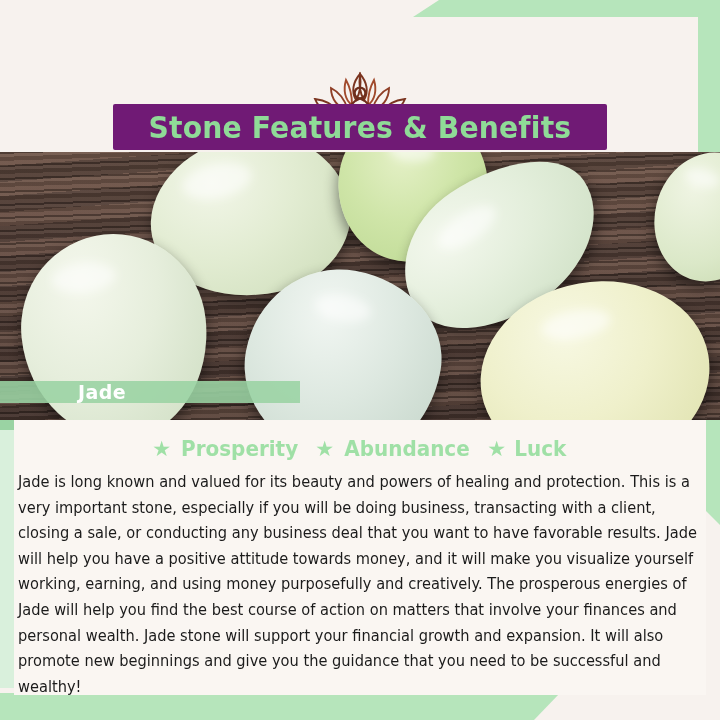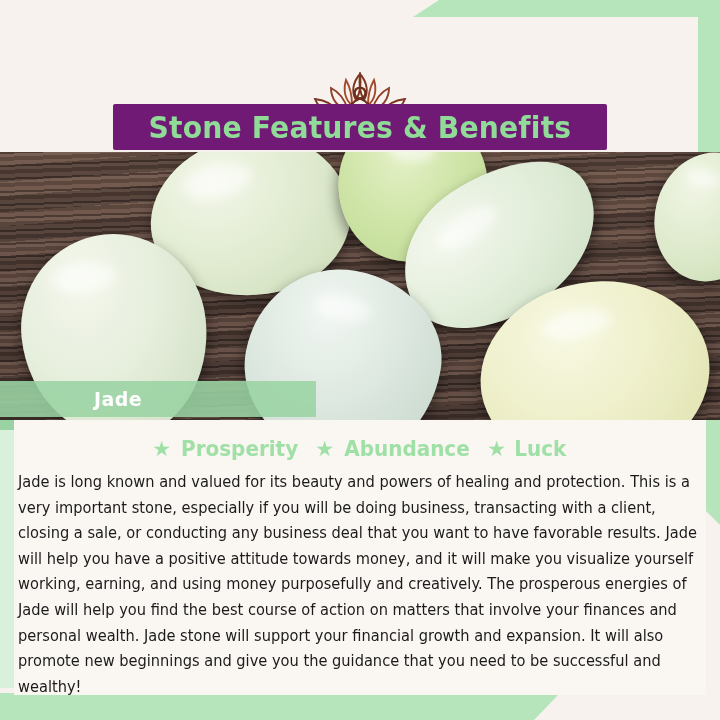--- a/index.html
+++ b/index.html
@@ -201,25 +201,24 @@
     transform: rotate(14deg);
   }
   .s7 i { left: 20px; top: 20px; width: 36px; height: 18px; }
 
   
   .jade-band {
     position: absolute;
     left: 0;
     top: 381px;
     width: 300px;
-    height: 36px;
+    height: 22px;
     background: rgba(154, 211, 163, 0.88);
     display: flex;
     align-items: center;
-    padding-left: 16px;
   }
   .jade-label {
     margin-left: 78px;
     color: #ffffff;
     font-family: "DejaVu Sans", sans-serif;
     font-weight: bold;
     font-size: 19px;
     letter-spacing: 0.4px;
   }
 

